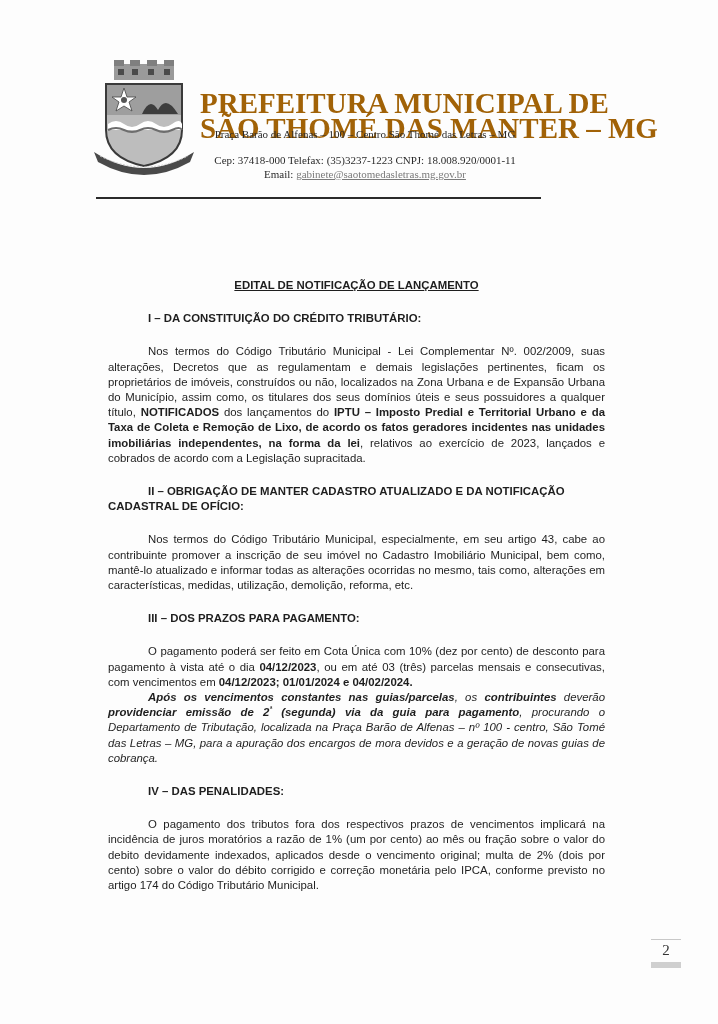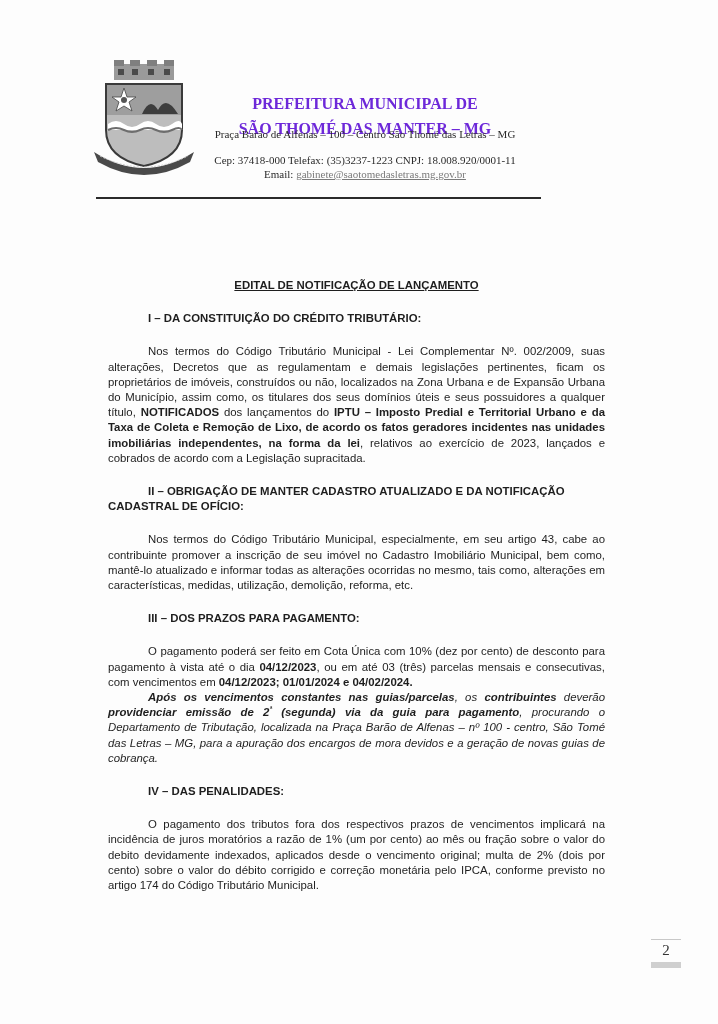--- a/index.html
+++ b/index.html
@@ -2,21 +2,21 @@
 <html><head>
 <meta charset="utf-8">
 <style>
   html, body { margin: 0; padding: 0; background: #ffffff; }
   body { width: 718px; height: 1024px; position: relative; overflow: hidden; color: #1a1a1a; }
   .page { position: absolute; left: 0; top: 0; width: 718px; height: 1024px; background: #fdfdfd; }
 
   
   .coat { position: absolute; left: 92px; top: 60px; width: 104px; height: 118px; }
   .hdr-title { position: absolute; left: 200px; top: 91px; width: 330px; text-align: center;
-    font-family: "Liberation Serif", serif; font-weight: bold; font-size: 16px; line-height: 25px; color: #6d28d9; }
+    font-family: "Liberation Serif", serif; font-weight: bold; font-size: 29px; line-height: 25px; color: #a16207; }
   .hdr-title div { white-space: nowrap; }
   .hdr-line { position: absolute; left: 195px; width: 340px; text-align: center;
     font-family: "Liberation Serif", serif; font-size: 11px; line-height: 13px; color: #2a2a2a; white-space: nowrap; }
   .hdr-addr { top: 128px; }
   .hdr-cep { top: 154px; }
   .hdr-email { top: 168px; font-family: Liberation Serif, serif; }
   .email-link { color: #7a7a7a; text-decoration: underline; }
   .hdr-rule { position: absolute; left: 96px; top: 197px; width: 445px; height: 2px; background: #2a2a2a; }
 
   

